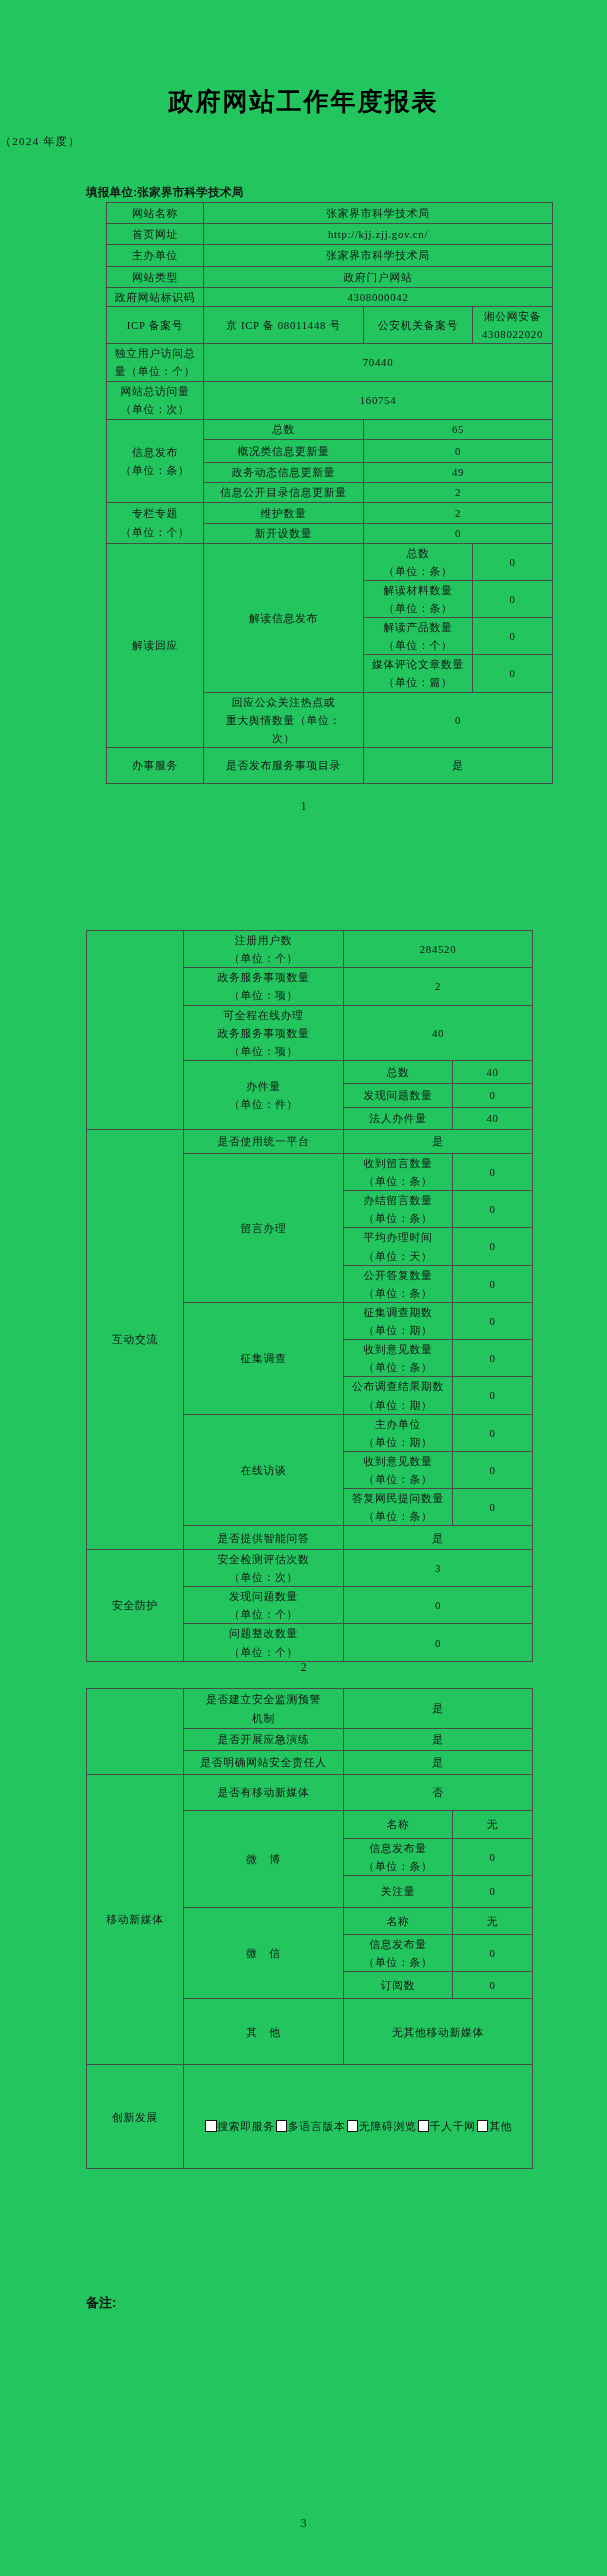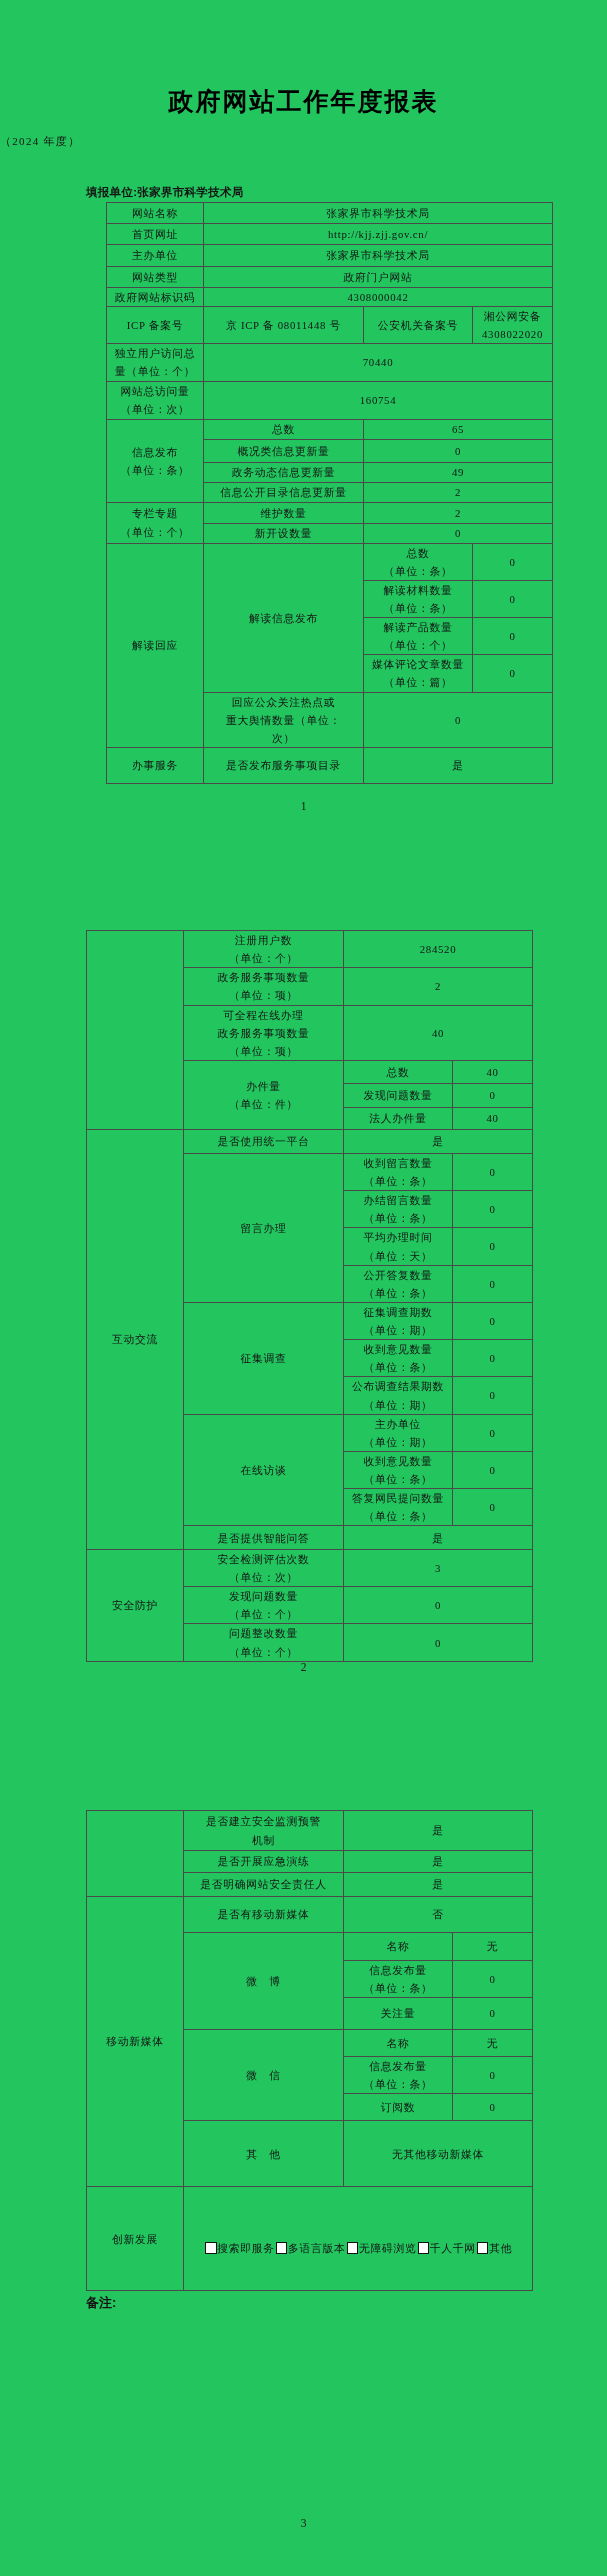--- a/index.html
+++ b/index.html
@@ -7,21 +7,21 @@
          font-family:"Liberation Serif","DejaVu Serif",serif;}
   .doc-title{position:absolute;top:85px;left:0;width:607px;text-align:center;
              font-family:"Liberation Sans","DejaVu Sans",sans-serif;font-weight:bold;
              font-size:25px;letter-spacing:2px;color:#000;}
   .doc-subtitle{position:absolute;top:134px;left:0;width:607px;text-align:left;
                 font-size:11px;letter-spacing:1.3px;}
   .filler{position:absolute;top:185px;left:86px;
           font-family:"Liberation Sans","DejaVu Sans",sans-serif;font-weight:bold;
           font-size:11.5px;letter-spacing:0.3px;}
   .tblwrap{position:absolute;left:86px;}
-  #t1wrap{top:202px;padding-left:20px;} #t2wrap{top:930px;} #t3wrap{top:1810px;}
+  #t1wrap{top:202px;padding-left:20px;} #t2wrap{top:930px;} #t3wrap{top:1688px;}
   table.rpt{border-collapse:collapse;table-layout:fixed;width:446px;border:1.3px solid #3c3c3c;}
   table.rpt td{border:0.7px solid #4a4a4a;text-align:center;vertical-align:middle;
                font-size:10.8px;line-height:1.68;letter-spacing:0.7px;padding:0 1.3px;
                white-space:pre-line;overflow:hidden;}
   td.vb{vertical-align:bottom;padding-bottom:3.4px;}
   .pageno{position:absolute;left:0;width:607px;text-align:center;font-size:11.5px;}
   #pg1{top:800px;} #pg2{top:1661px;} #pg3{top:2517px;}
   .notes{position:absolute;top:2294px;left:86px;
          font-family:"Liberation Sans","DejaVu Sans",sans-serif;font-weight:bold;
          font-size:13px;}

